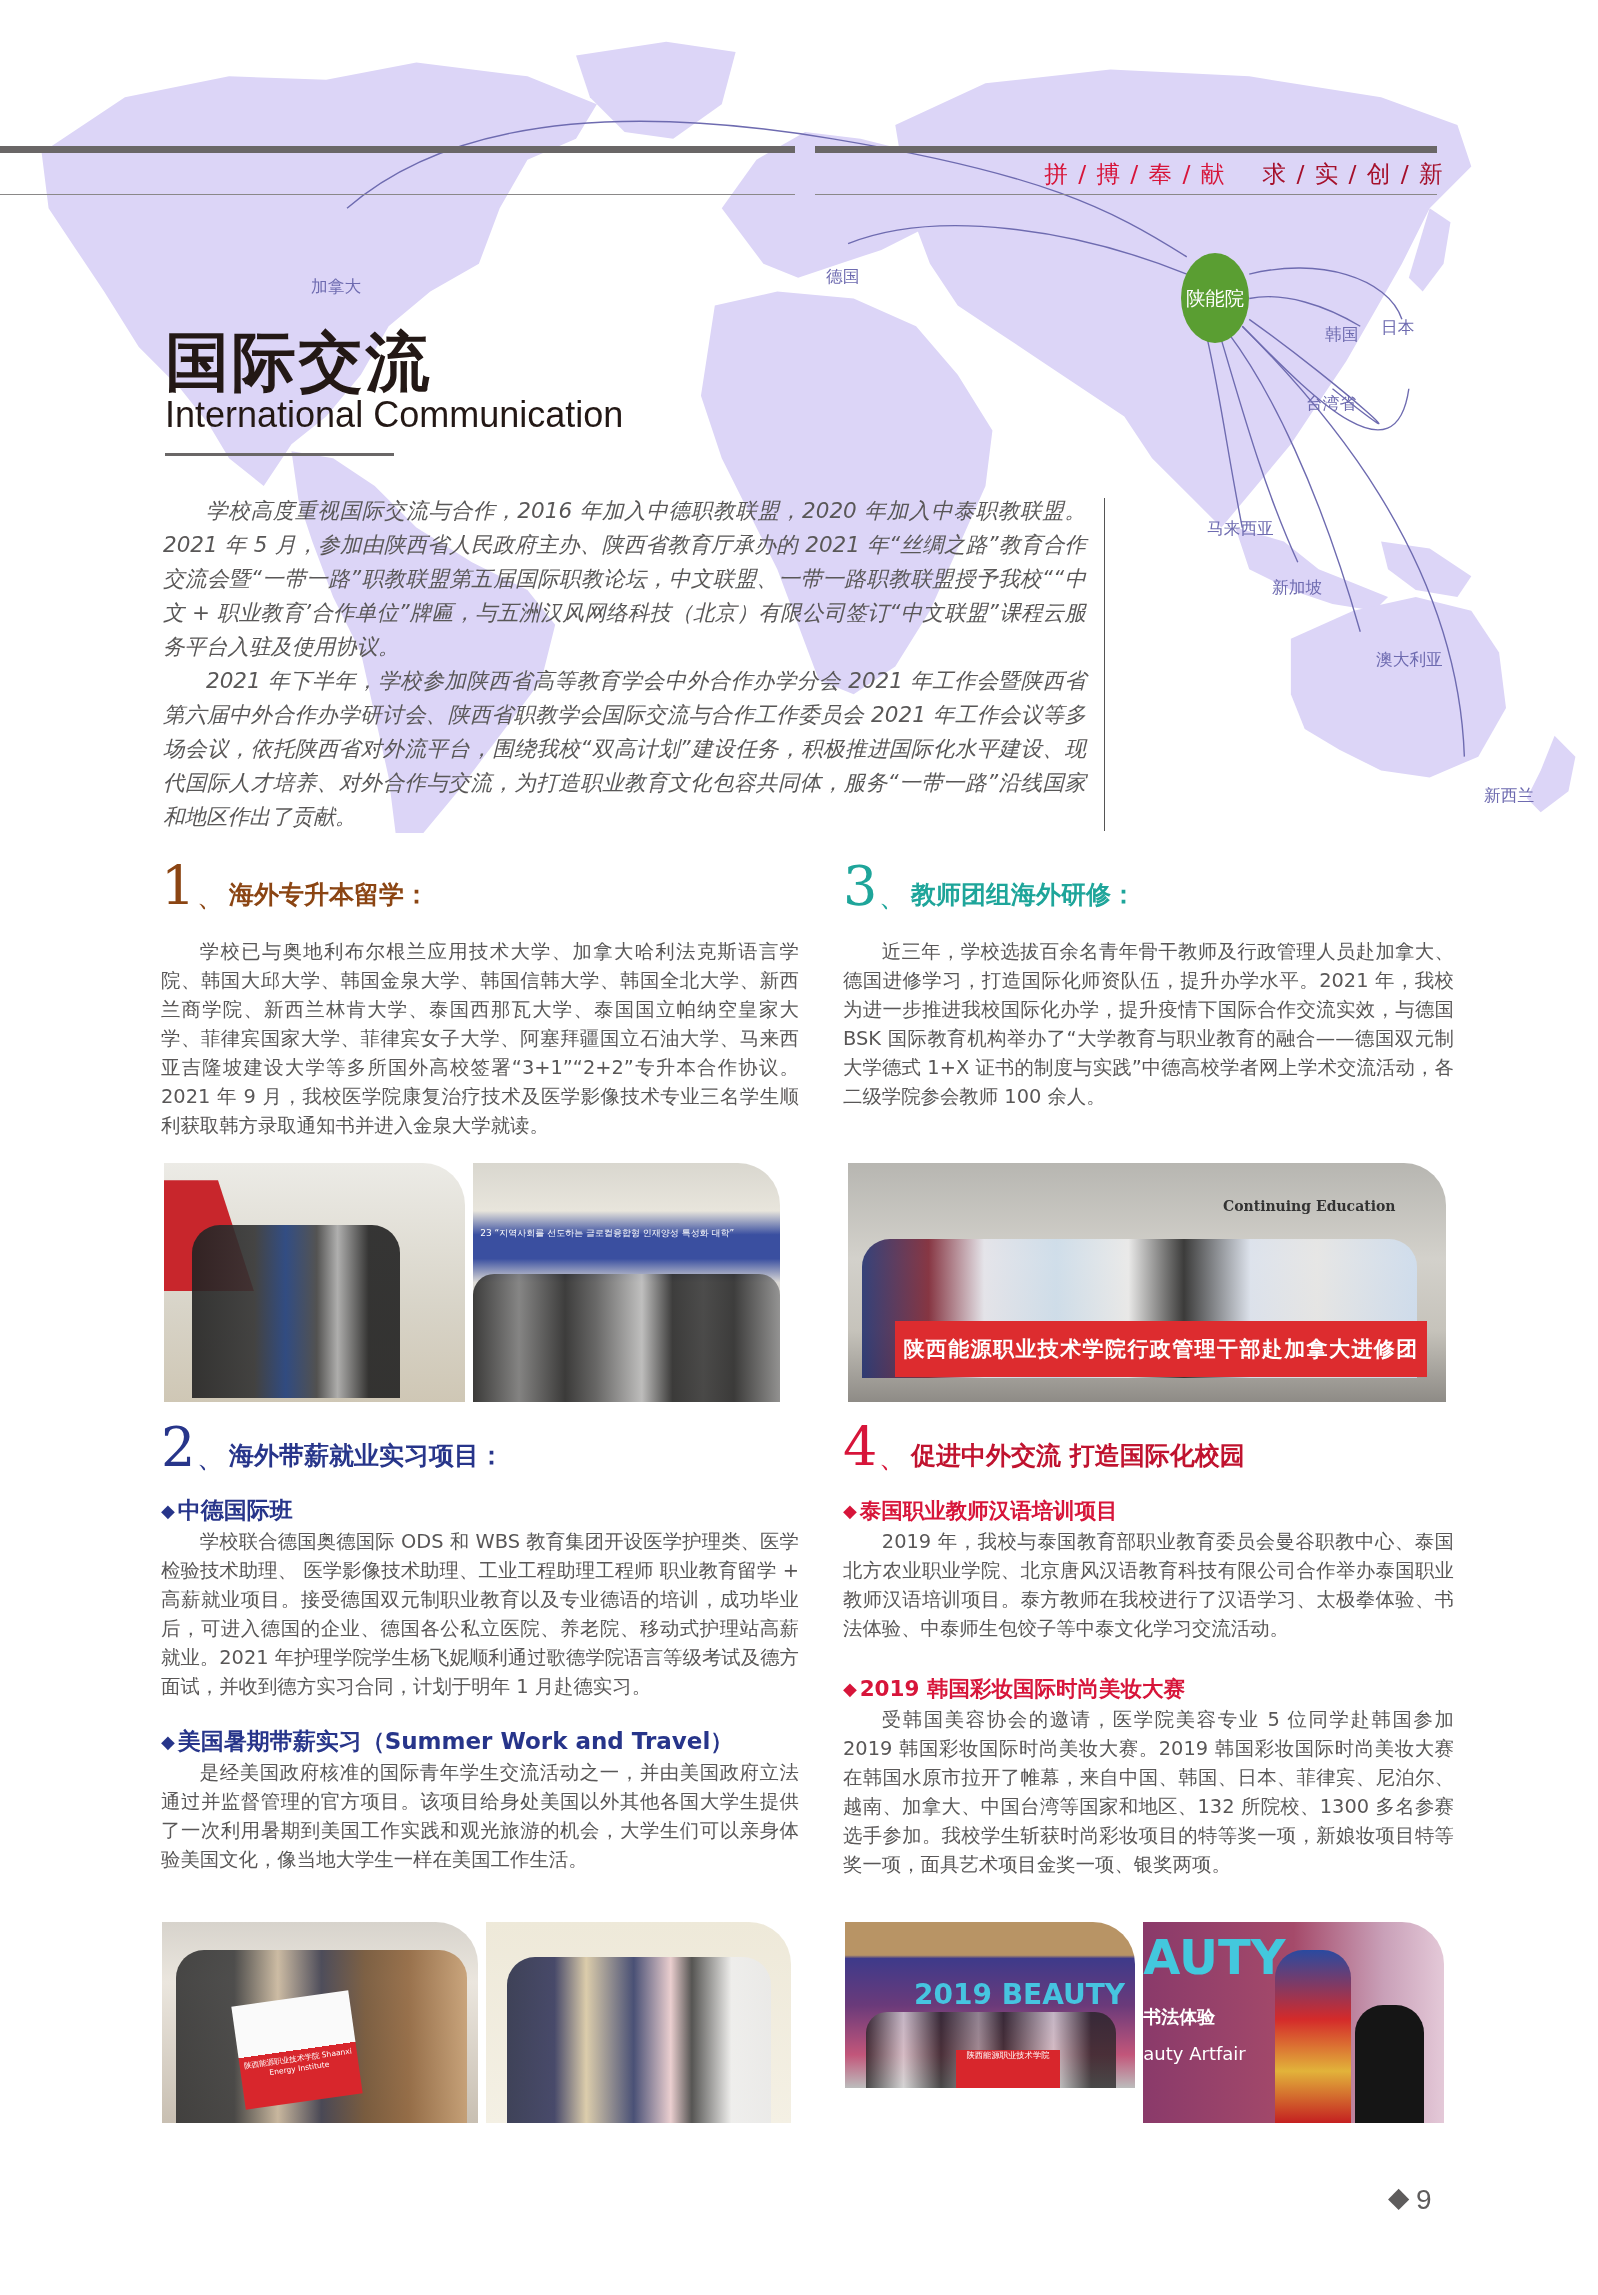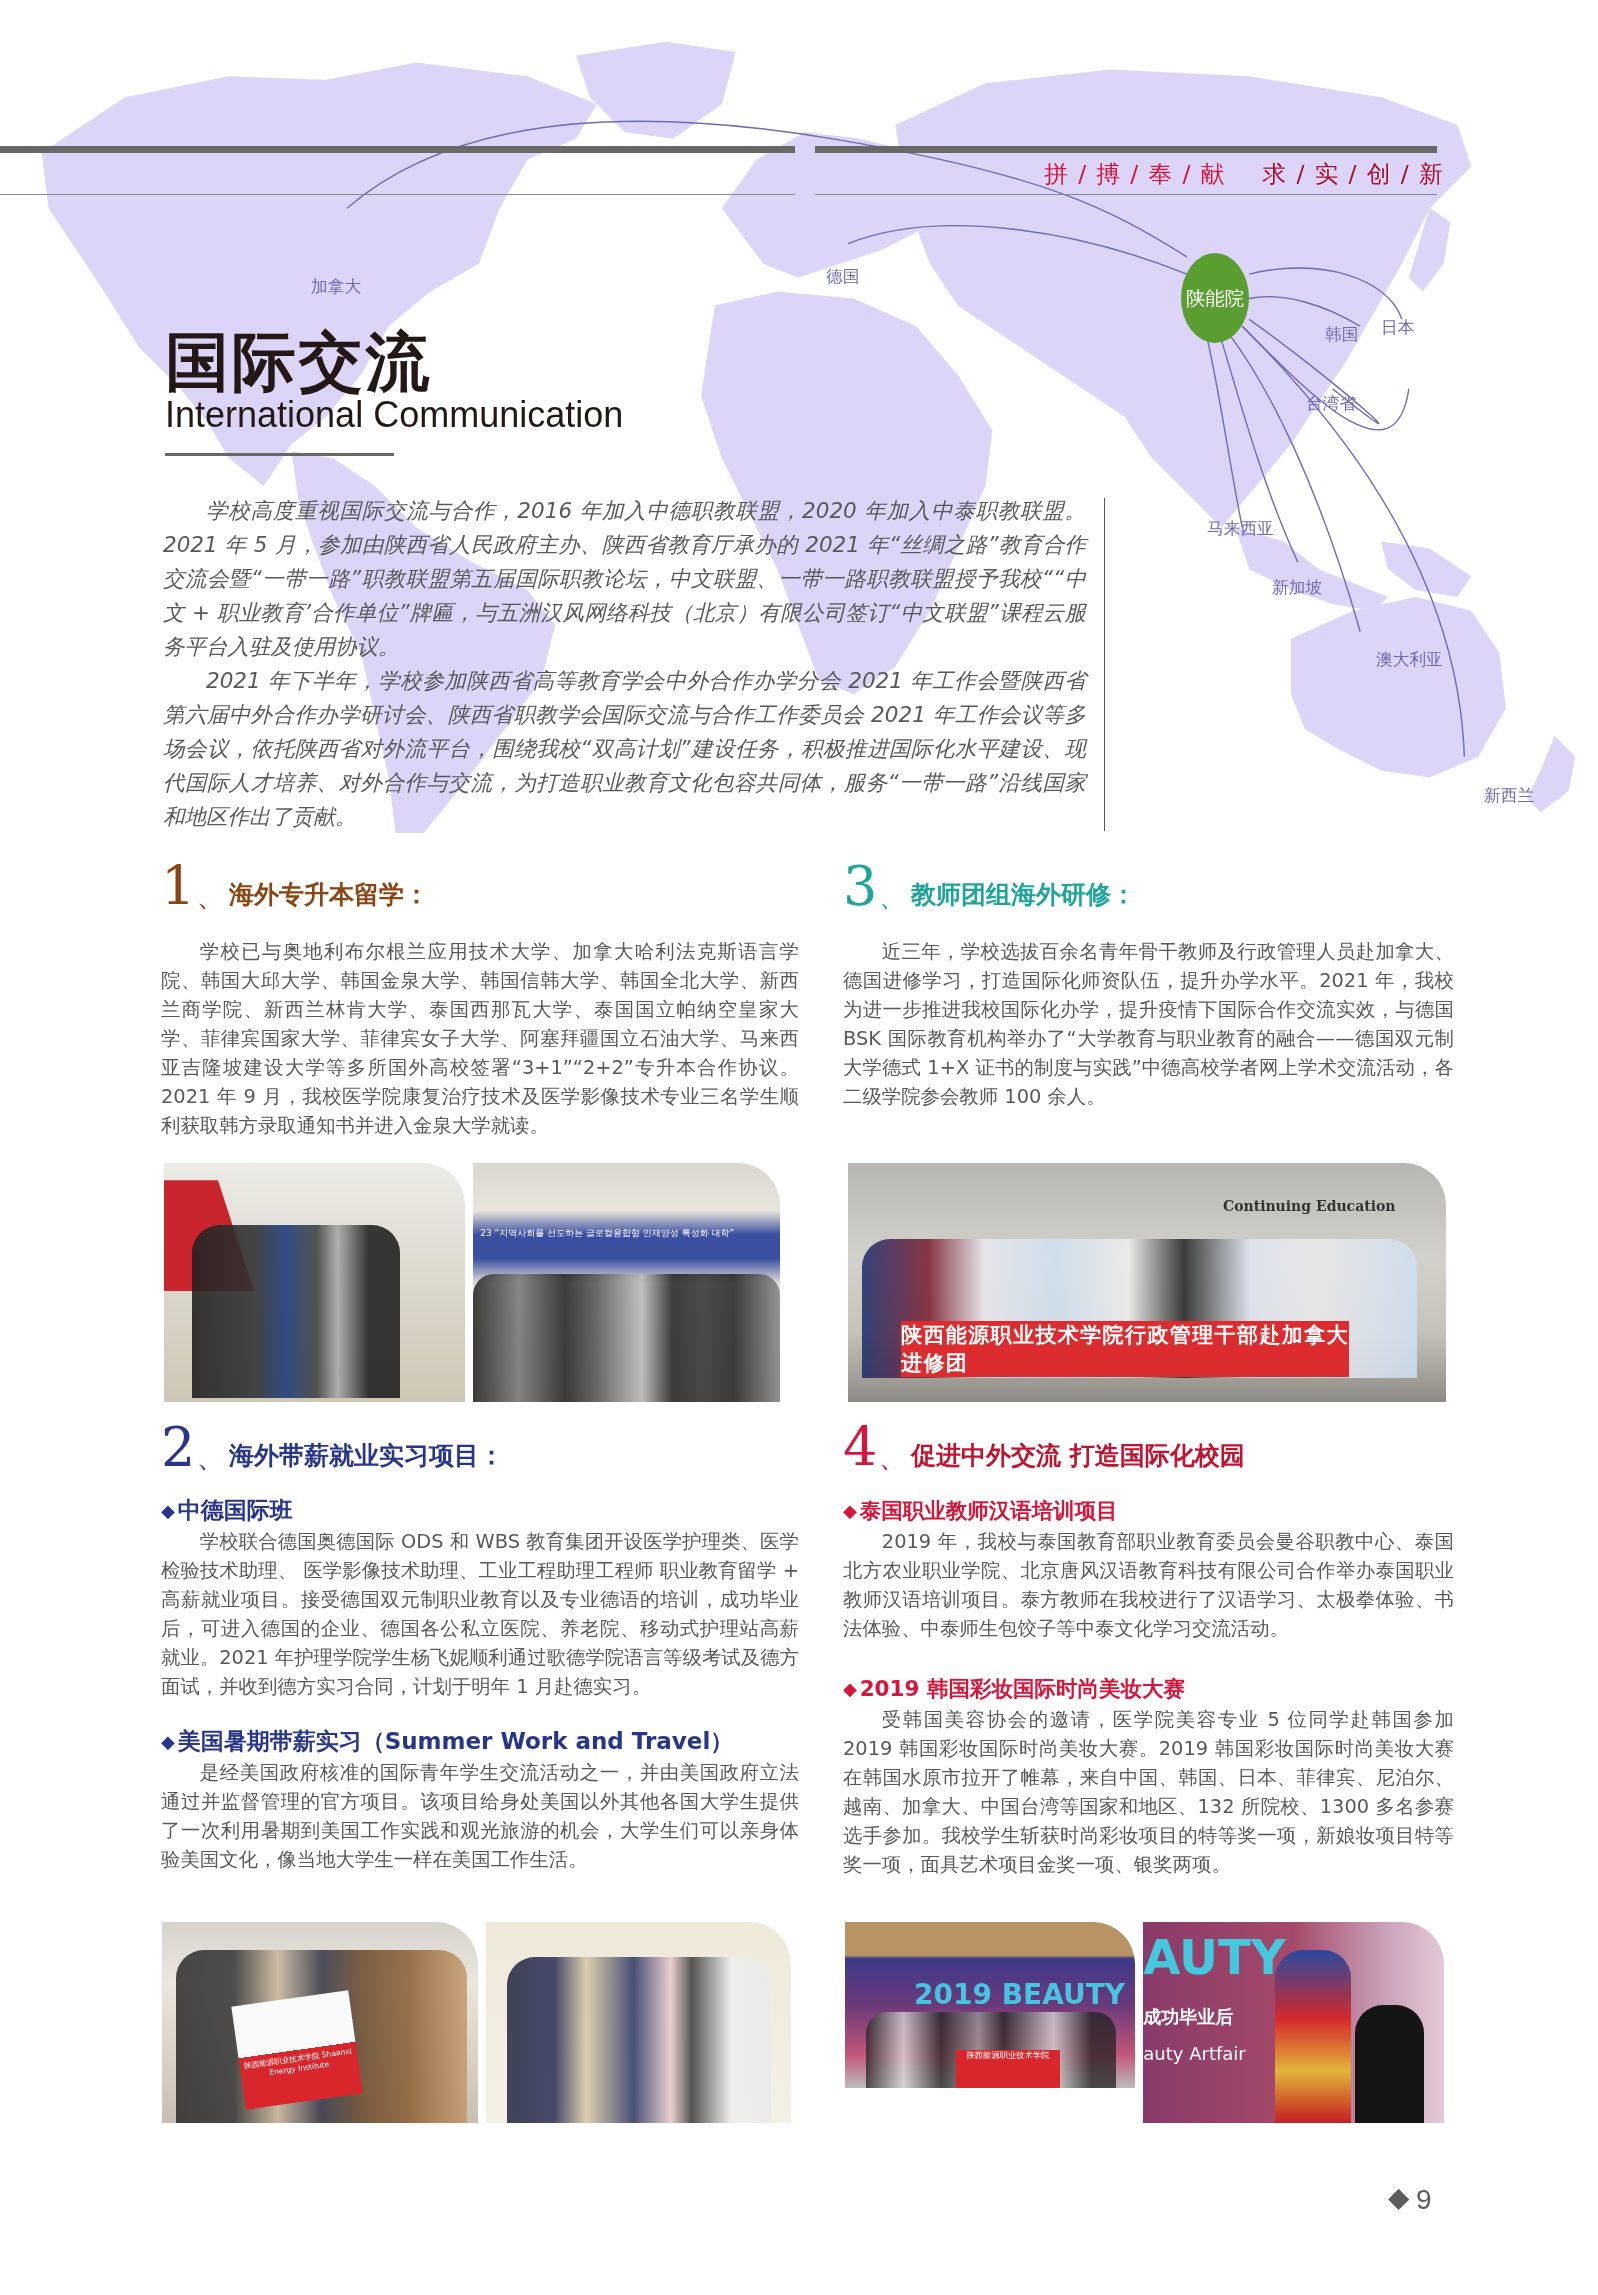--- a/index.html
+++ b/index.html
@@ -165,21 +165,21 @@
   </div>
   <div class="body-text" style="margin-top:26px;">
     <p>近三年，学校选拔百余名青年骨干教师及行政管理人员赴加拿大、德国进修学习，打造国际化师资队伍，提升办学水平。2021 年，我校为进一步推进我校国际化办学，提升疫情下国际合作交流实效，与德国 BSK 国际教育机构举办了“大学教育与职业教育的融合——德国双元制大学德式 1+X 证书的制度与实践”中德高校学者网上学术交流活动，各二级学院参会教师 100 余人。</p>
   </div>
 </div>
 
 <div class="photo-row" style="left:848px;top:1163px;">
   <div class="photo" style="width:598px;height:239px;background:linear-gradient(180deg,#b7b6b1 0%,#d3d1cb 40%,#c6c3bb 70%,#8e8b86 100%);">
     <div style="position:absolute;left:375px;top:35px;font-size:14px;color:#333;font-family:'DejaVu Serif',serif;font-weight:bold;">Continuing Education</div>
     <div style="position:absolute;left:14px;top:76px;width:555px;height:139px;background:linear-gradient(90deg,#1a2a6c 0%,#7a1c2c 12%,#e8e8ef 22%,#cfe0ef 35%,#eee 48%,#222 58%,#dfe6f2 70%,#eaeaea 82%,#cfdff2 100%);opacity:0.85;border-radius:28px 28px 0 0;"></div>
-    <div style="position:absolute;left:53px;top:158px;width:448px;height:56px;background:#dd2c2f;color:#fff;font-size:21px;font-weight:bold;display:flex;align-items:center;justify-content:center;letter-spacing:1.4px;">陕西能源职业技术学院行政管理干部赴加拿大进修团</div>
+    <div style="position:absolute;left:47px;top:158px;width:532px;height:56px;background:#dd2c2f;color:#fff;font-size:21px;font-weight:bold;display:flex;align-items:center;justify-content:center;letter-spacing:1.4px;">陕西能源职业技术学院行政管理干部赴加拿大进修团</div>
   </div>
 </div>
 
 <div class="col col-left" style="top:1416px;">
   <div class="sec-head c-blue">
     <span class="sec-num">2</span>
     <span class="sec-dot">、</span>
     <span class="sec-title">海外带薪就业实习项目：</span>
   </div>
   <div class="sub-head c-blue" style="margin-top:22px;">
@@ -233,21 +233,21 @@
 </div>
 
 <div class="photo-row" style="left:845px;top:1922px;">
   <div class="photo" style="width:290px;height:166px;background:linear-gradient(180deg,#b89465 0%,#b89465 20%,#3e3a8a 22%,#6a3a7a 50%,#c2567a 80%,#bcbcbc 100%);">
     <div style="position:absolute;left:69px;top:56px;font-size:28px;font-weight:bold;color:#46c4e0;">2019 BEAUTY</div>
     <div style="position:absolute;left:21px;top:90px;width:250px;height:97px;background:linear-gradient(90deg,#222 0%,#ddd 15%,#222 30%,#999 45%,#222 55%,#ddd 75%,#222 90%);opacity:0.75;border-radius:21px 21px 0 0;"></div>
     <div style="position:absolute;left:111px;top:128px;width:104px;height:69px;background:#d8262c;color:#fff;font-size:8.3px;text-align:center;padding-top:0;font-family:Liberation Serif, serif;">陕西能源职业技术学院</div>
   </div>
   <div class="photo" style="width:301px;height:201px;background:linear-gradient(90deg,#8a3a6a 0%,#a54a6a 50%,#c9a0b8 80%,#e4c9d8 100%);">
     <div style="position:absolute;left:0;top:7px;font-size:48px;font-weight:bold;color:#43c8dd;">AUTY</div>
-    <div style="position:absolute;left:0;top:83px;font-size:18px;font-weight:bold;color:#fff;">成功毕业后</div>
+    <div style="position:absolute;left:0;top:83px;font-size:18px;font-weight:bold;color:#fff;">书法体验</div>
     <div style="position:absolute;left:0;top:121px;font-size:18px;font-weight:normal;color:#fff;">auty Artfair</div>
     <div style="position:absolute;left:132px;top:28px;width:76px;height:173px;background:linear-gradient(180deg,#2a4aa0 0%,#d42a2a 40%,#e2b33a 70%,#c42020 100%);border-radius:28px 28px 0 0;"></div>
     <div style="position:absolute;left:212px;top:83px;width:69px;height:118px;background:#151515;border-radius:28px 28px 0 0;"></div>
   </div>
 </div>
 
 <div class="page-num">
   <span class="pn-diamond"></span>
   <span>9</span>
 </div>

